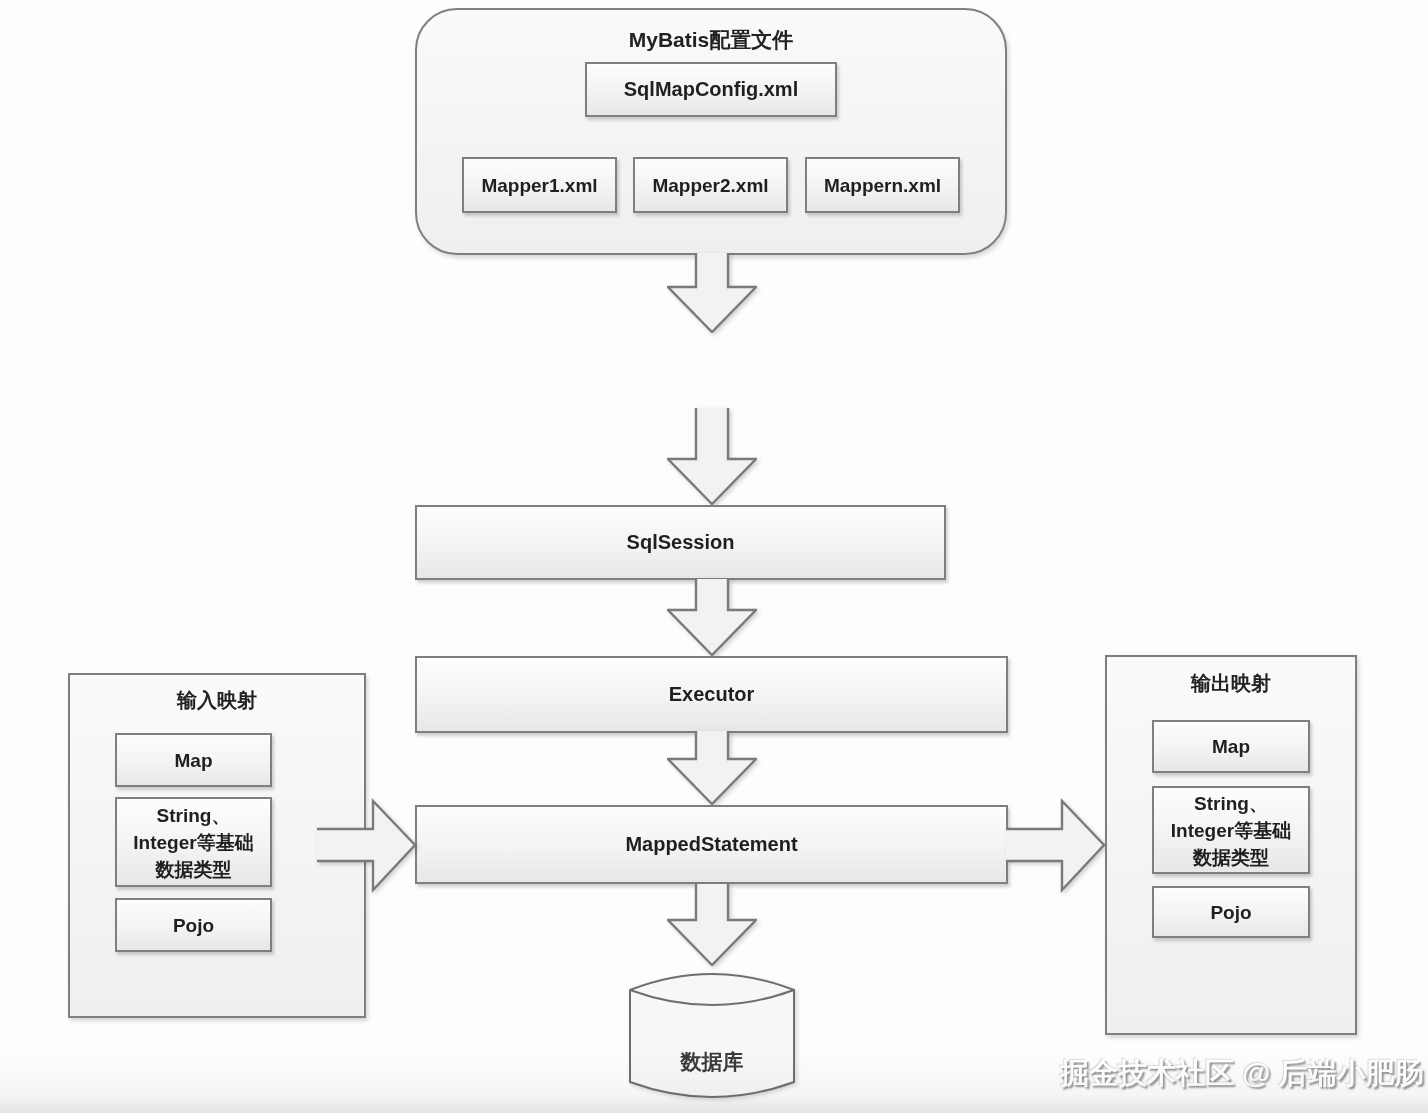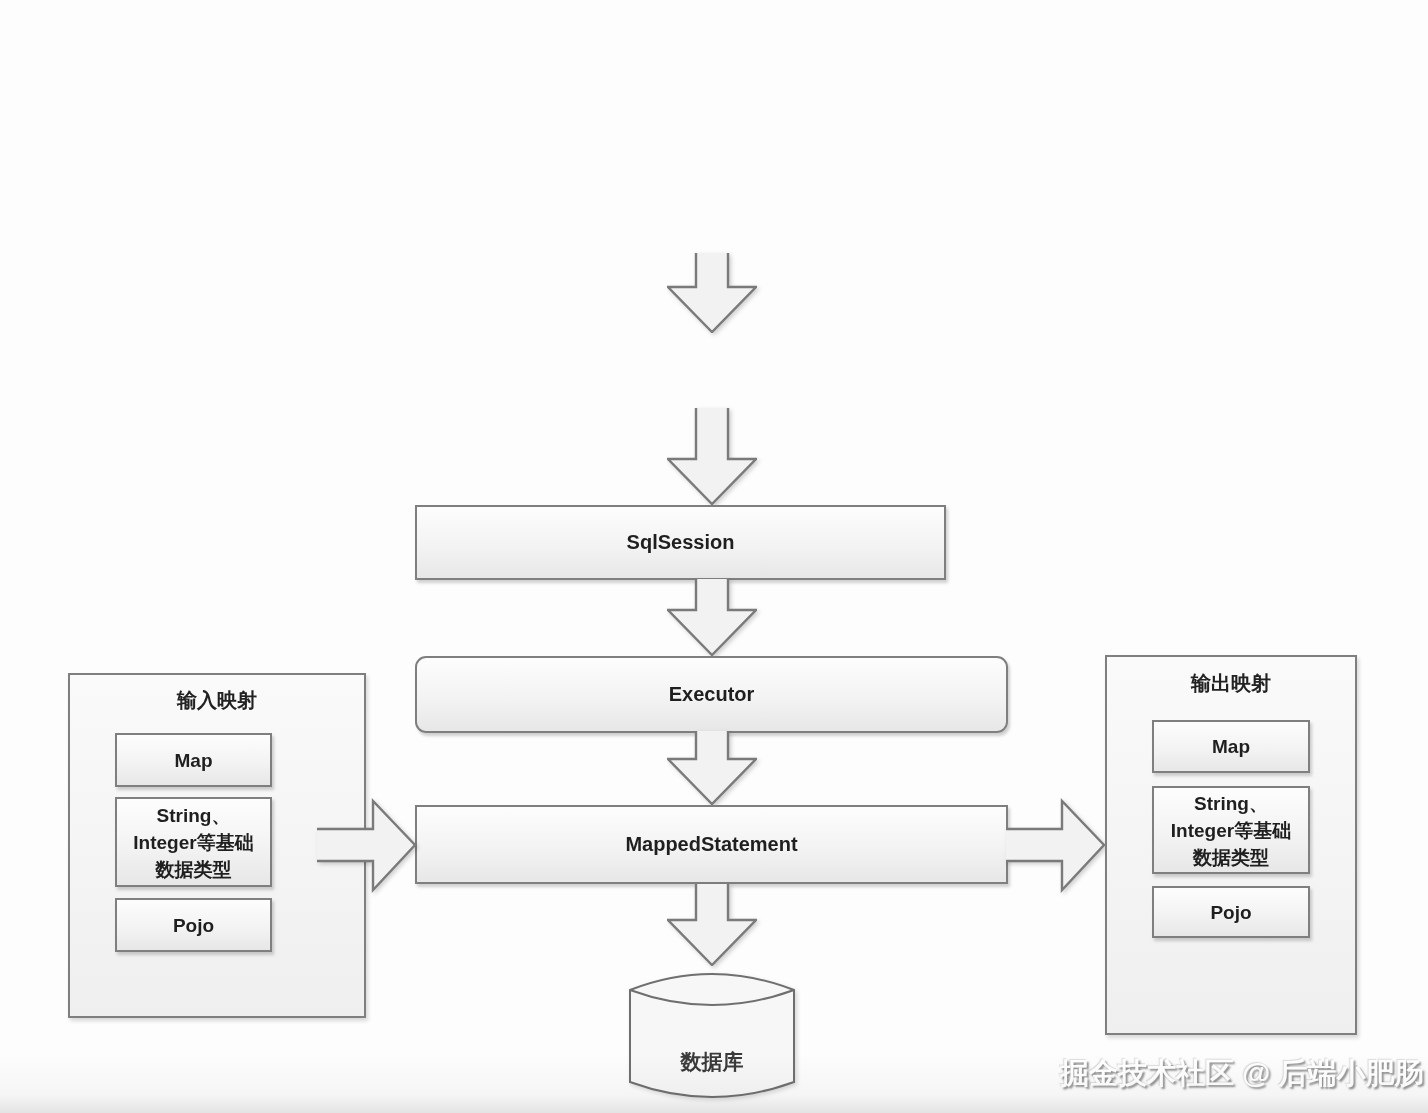--- a/index.html
+++ b/index.html
@@ -68,39 +68,54 @@
     position: absolute;
     left: 0; right: 0; bottom: 0; height: 60px;
     background: linear-gradient(to bottom, rgba(0,0,0,0) 0%, rgba(0,0,0,0.03) 70%, rgba(0,0,0,0.10) 100%);
   }
 </style>
 </head>
 <body>
 
 <div class="canvas">
 
+  <div class="container-frame rounded" style="left:415px; top:8px; width:592px; height:247px;">
+    <div class="container-title" style="top:16px;">MyBatis配置文件</div>
+    <div class="inner-box" style="left:168px; top:52px; width:252px; height:55px; font-size:20px;">
+      <span>SqlMapConfig.xml</span>
+    </div>
+    <div class="inner-box" style="left:45px; top:147px; width:155px; height:56px;">
+      <span>Mapper1.xml</span>
+    </div>
+    <div class="inner-box" style="left:216px; top:147px; width:155px; height:56px;">
+      <span>Mapper2.xml</span>
+    </div>
+    <div class="inner-box" style="left:388px; top:147px; width:155px; height:56px;">
+      <span>Mappern.xml</span>
+    </div>
+  </div>
 
   <svg class="arrow-svg" style="left:667px; top:253px;" width="90" height="80" viewBox="0 0 90 80">
     <polygon class="arrow-shape" points="29,-4 61,-4 61,34 89,34 45,79 1,34 29,34"></polygon>
   </svg>
 
 
   <svg class="arrow-svg" style="left:667px; top:408px;" width="90" height="97" viewBox="0 0 90 97">
     <polygon class="arrow-shape" points="29,-4 61,-4 61,51 89,51 45,96 1,51 29,51"></polygon>
   </svg>
 
   <div class="bar" style="left:415px; top:505px; width:531px; height:75px;">
     <span>SqlSession</span>
   </div>
 
   <svg class="arrow-svg" style="left:667px; top:579px;" width="90" height="77" viewBox="0 0 90 77">
     <polygon class="arrow-shape" points="29,-4 61,-4 61,31 89,31 45,76 1,31 29,31"></polygon>
   </svg>
 
-  <div class="bar" style="left:415px; top:656px; width:593px; height:77px;border-radius:11px;">
+  <div class="bar" style="left:415px; top:656px; width:593px; height:77px;">
     <span>Executor</span>
   </div>
 
   <svg class="arrow-svg" style="left:667px; top:731px;" width="90" height="74" viewBox="0 0 90 74">
     <polygon class="arrow-shape" points="29,-4 61,-4 61,28 89,28 45,73 1,28 29,28"></polygon>
   </svg>
 
   <div class="bar" style="left:415px; top:805px; width:593px; height:79px;">
     <span>MappedStatement</span>
   </div>

